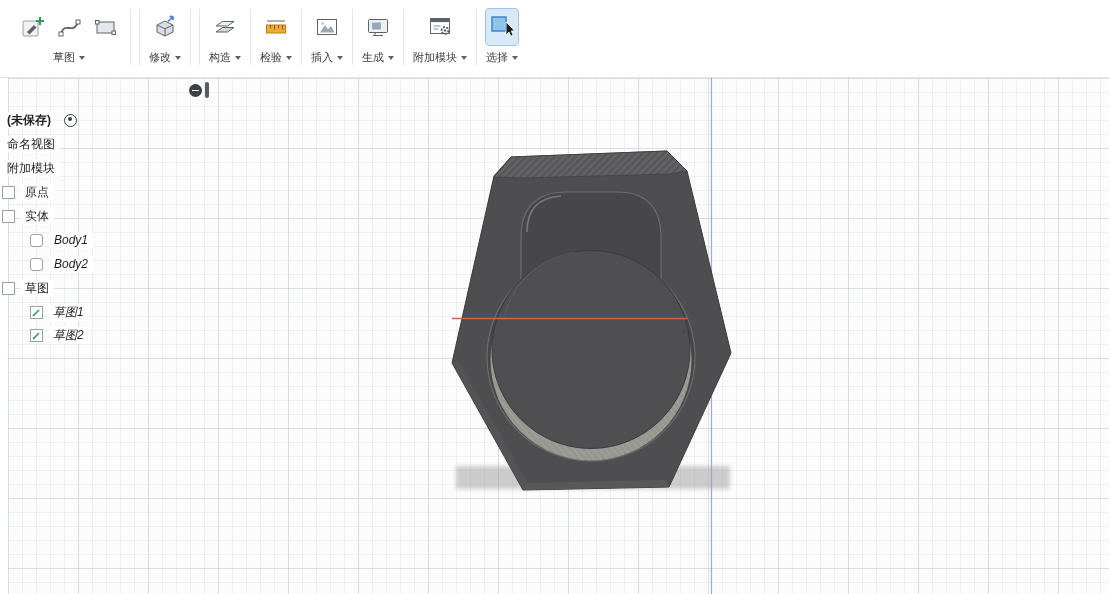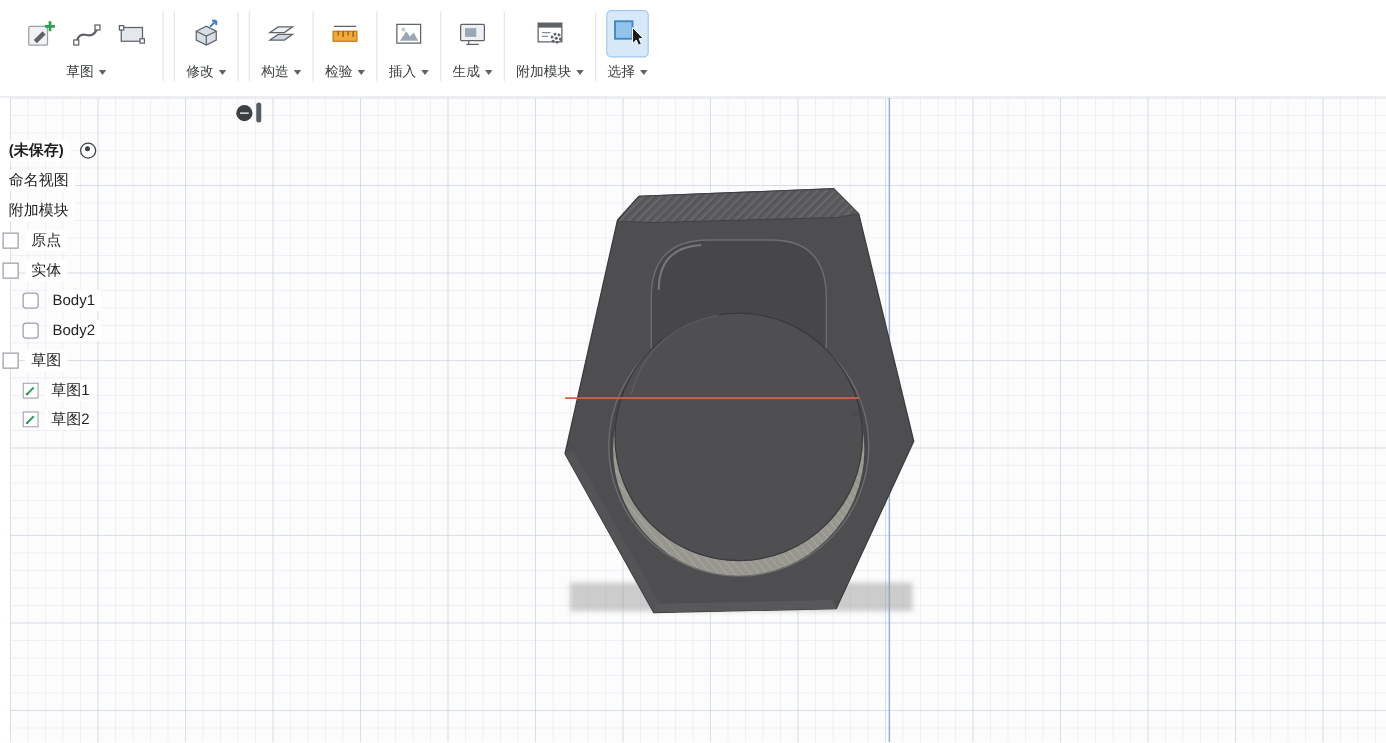--- a/index.html
+++ b/index.html
@@ -32,21 +32,21 @@
   .tb-btn svg{width:26px;height:26px;display:block;}
   .tb-btn.active{background:#d7e8f8;outline:1px solid #9ec4e8;}
   .tb-label{font-size:11px;color:#3c4043;margin-top:3px;display:flex;align-items:center;white-space:nowrap;}
   .caret{display:inline-block;margin-left:4px;border-left:3.5px solid transparent;border-right:3.5px solid transparent;border-top:4px solid #5f6368;}
   .tb-sep{width:1px;height:56px;background:#e6e6e6;margin:2px 4px 0 4px;align-self:flex-start;}
   
   .browser{position:absolute;left:2px;top:110px;width:230px;z-index:20;}
   .b-row{position:absolute;left:0;display:flex;align-items:center;height:20px;justify-content:flex-end;}
   .chip{background:rgba(255,255,255,.95);padding:1px 5px;border-radius:2px;font-size:12px;color:#1f1f1f;line-height:15px;white-space:nowrap;}
   .chip.title{font-weight:bold;}
-  .indent{margin-left:16px;}
+  .indent{margin-left:28px;font-style:italic;}
   .ico-sq{width:11px;height:11px;border:1px solid #9aa0a6;background:#fff;margin-right:5px;flex:none;}
   .ico-body{width:11px;height:11px;border:1px solid #9aa0a6;border-radius:3px;background:#fff;margin-right:6px;flex:none;}
   .ico-sketch{width:13px;height:13px;margin-right:5px;flex:none;}
   .radio{width:11px;height:11px;border:1.6px solid #3c4043;border-radius:50%;margin-left:8px;position:relative;background:#fff;flex:none;}
   .radio::after{content:"";position:absolute;left:2.5px;top:2.5px;width:4px;height:4px;border-radius:50%;background:#3c4043;}
   
   .browser-collapse{position:absolute;left:189px;top:84px;width:13px;height:13px;border-radius:50%;background:#3c4043;z-index:25;}
   .browser-collapse::after{content:"";position:absolute;left:3px;right:3px;top:5.7px;height:1.6px;background:#fff;}
   .browser-grip{position:absolute;left:205px;top:82px;width:4px;height:16px;border-radius:2px;background:#565c63;z-index:25;}
   .left-strip{position:absolute;left:0;top:78px;width:8px;bottom:0;background:#ffffff;z-index:1;}

